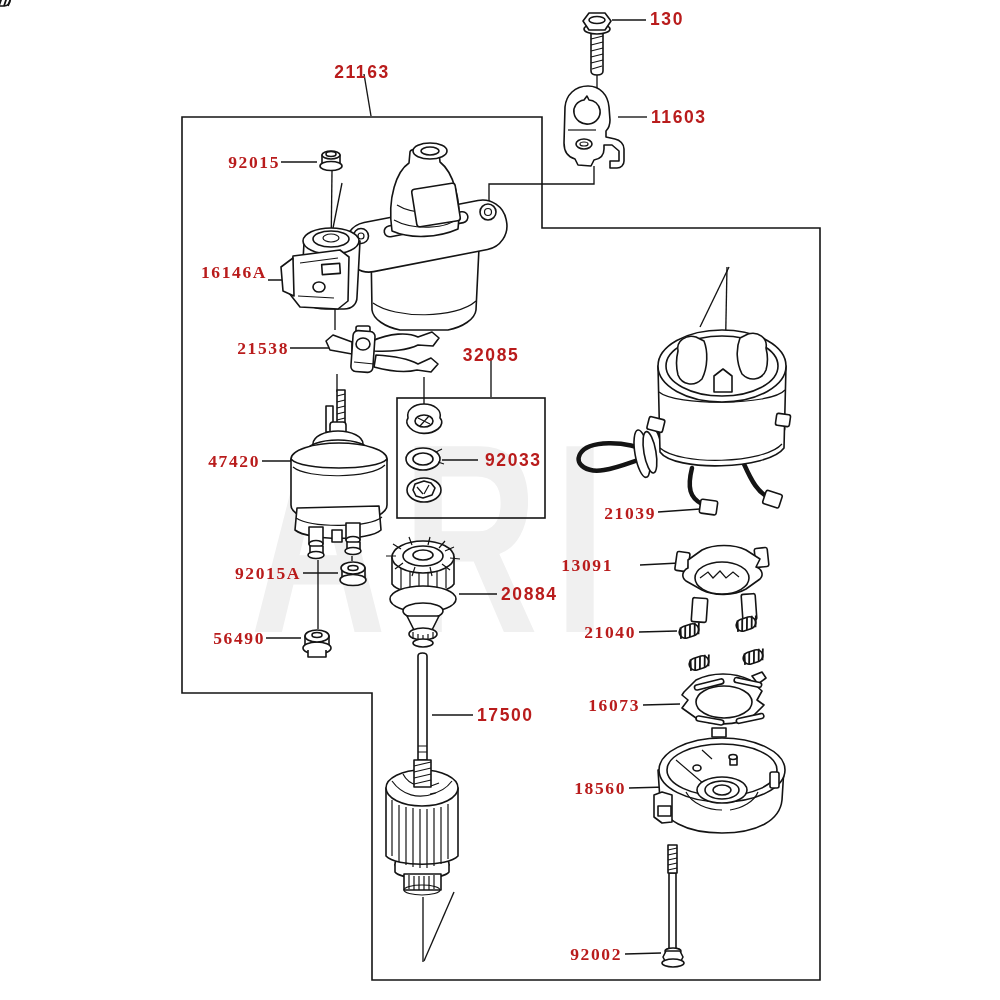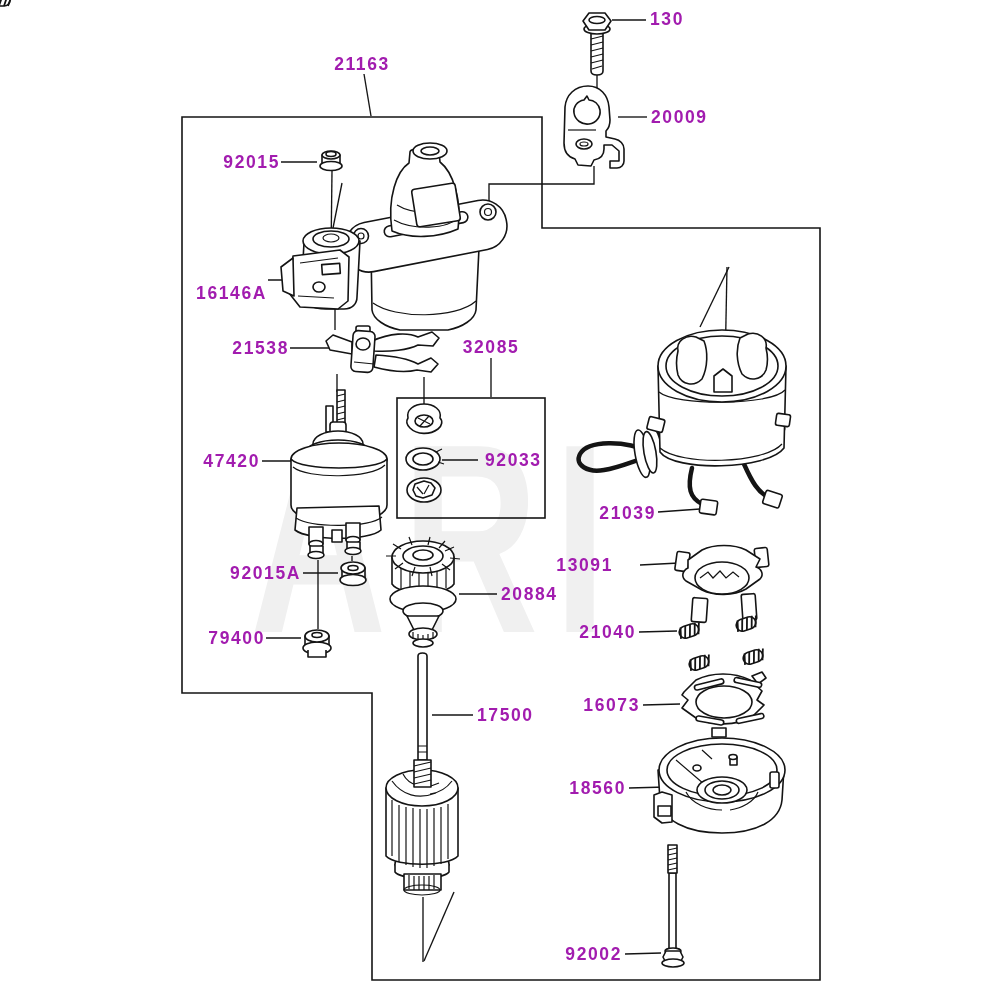--- a/index.html
+++ b/index.html
@@ -3,24 +3,24 @@
 <meta charset="utf-8">
 <style>
   html,body{margin:0;padding:0;background:#fff;}
   .stage{position:relative;width:1000px;height:1000px;background:#fff;overflow:hidden;
          font-family:"Liberation Sans",sans-serif;}
   .watermark{position:absolute;left:250px;top:404px;z-index:0;
              font-size:270px;font-weight:bold;line-height:1;letter-spacing:22px;
              transform:scaleX(0.70);transform-origin:left top;
              color:#f0f0f0;user-select:none;}
   svg.diagram{position:absolute;left:0;top:0;z-index:1;}
-  .lbl{position:absolute;z-index:2;font-size:17.5px;font-weight:bold;color:#a21caf;
+  .lbl{position:absolute;z-index:2;font-size:17.5px;font-weight:bold;color:#b91c1c;
        letter-spacing:1.6px;white-space:nowrap;transform:translate(0,-50%);}
-  .lbl.r{transform:translate(-100%,-50%);}
-  .lbl.c{transform:translate(-50%,-50%);}
+  .lbl.r{transform:translate(-100%,-50%);font-family:Liberation Serif, serif;}
+  .lbl.c{transform:translate(-50%,-50%);margin-top:8px;}
   
   .w{fill:#fff;stroke:#141414;stroke-width:1.6;stroke-linejoin:round;}
   .ln{fill:none;stroke:#141414;stroke-width:1.2;}
   .ld{fill:none;stroke:#141414;stroke-width:1.35;}
   .bx{fill:none;stroke:#141414;stroke-width:1.6;}
   .wire{fill:none;stroke:#141414;stroke-width:4.5;stroke-linecap:round;}
 </style>
 </head>
 <body>
 
@@ -294,30 +294,30 @@
       <rect class="w" x="669" y="873" width="7" height="78"></rect>
       <rect class="w" x="668" y="845" width="9" height="28"></rect>
       <path class="ln" d="M668,850 l9,-2 M668,855 l9,-2 M668,860 l9,-2 M668,865 l9,-2 M668,870 l9,-2"></path>
       <ellipse class="w" cx="673" cy="951" rx="8" ry="3"></ellipse>
       <path class="w" d="M666,951 h14 l3,6 -3,6 h-14 l-3,-6 z"></path>
       <ellipse class="w" cx="673" cy="963" rx="11" ry="4"></ellipse>
     </g>
   </svg>
 
   <span class="lbl" style="left:650px;top:19px">130</span>
-  <span class="lbl" style="left:651px;top:117px">20009</span>
+  <span class="lbl" style="left:651px;top:117px">11603</span>
   <span class="lbl c" style="left:362px;top:64px">21163</span>
   <span class="lbl r" style="left:280px;top:162px">92015</span>
-  <span class="lbl r" style="left:267px;top:293px">16146A</span>
+  <span class="lbl r" style="left:267px;top:272px">16146A</span>
   <span class="lbl r" style="left:289px;top:348px">21538</span>
   <span class="lbl c" style="left:491px;top:347px">32085</span>
   <span class="lbl r" style="left:260px;top:461px">47420</span>
   <span class="lbl" style="left:485px;top:460px">92033</span>
   <span class="lbl r" style="left:301px;top:573px">92015A</span>
-  <span class="lbl r" style="left:265px;top:638px">79400</span>
+  <span class="lbl r" style="left:265px;top:638px">56490</span>
   <span class="lbl" style="left:501px;top:594px">20884</span>
   <span class="lbl" style="left:477px;top:715px">17500</span>
   <span class="lbl r" style="left:656px;top:513px">21039</span>
   <span class="lbl r" style="left:613px;top:565px">13091</span>
   <span class="lbl r" style="left:636px;top:632px">21040</span>
   <span class="lbl r" style="left:640px;top:705px">16073</span>
   <span class="lbl r" style="left:626px;top:788px">18560</span>
   <span class="lbl r" style="left:622px;top:954px">92002</span>
 
 </div>

